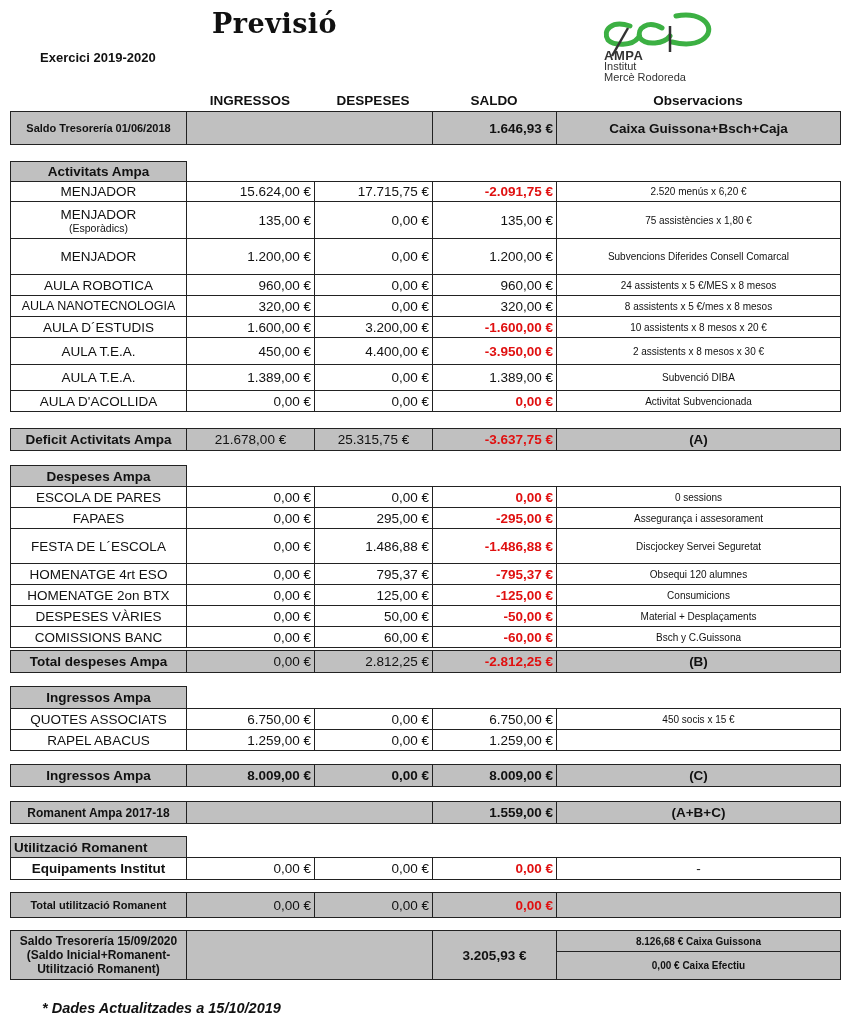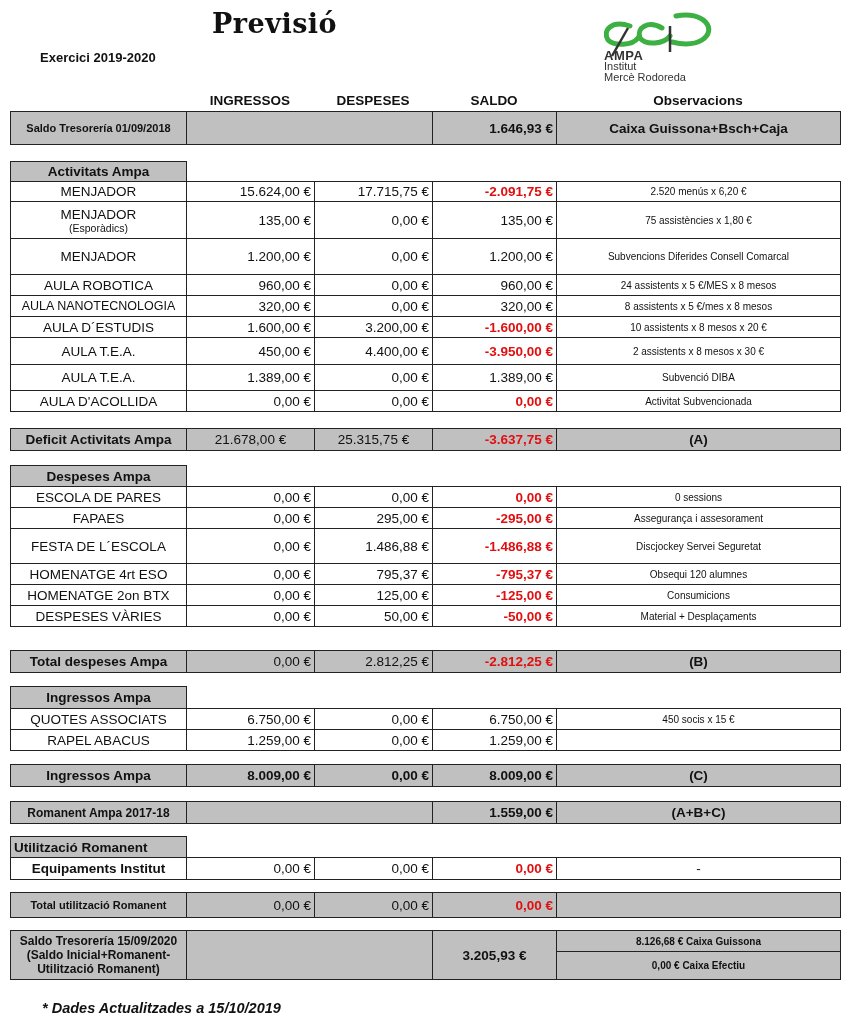--- a/index.html
+++ b/index.html
@@ -54,21 +54,21 @@
 <table style="top:111px;">
   <colgroup>
       <col class="c1">
       <col class="c2">
       <col class="c3">
       <col class="c4">
       <col class="c5">
     </colgroup>
   <tbody>
       <tr style="height:33px;">
-    <td class="grey lbl bold" style="font-size:11px;">Saldo  Tresorería 01/09/2018</td>
+    <td class="grey lbl bold" style="font-size:11px;">Saldo  Tresorería 01/06/2018</td>
     <td class="grey" colspan="2"></td>
     <td class="grey num bold">1.646,93 €</td>
     <td class="grey lbl bold" style="font-size:13.5px;">Caixa Guissona+Bsch+Caja</td>
   </tr>
 </tbody>
   </table>
 
 <table style="top:161px;">
   <colgroup>
       <col class="c1">
@@ -237,20 +237,27 @@
         <td class="num">125,00 €</td>
         <td class="num neg">-125,00 €</td>
         <td class="obs">Consumicions</td>
       </tr>
       <tr style="height: 21px;">
         <td class="lbl">DESPESES VÀRIES</td>
         <td class="num">0,00 €</td>
         <td class="num">50,00 €</td>
         <td class="num neg">-50,00 €</td>
         <td class="obs">Material + Desplaçaments</td>
+      </tr>
+      <tr style="height: 21px;">
+        <td class="lbl">COMISSIONS BANC</td>
+        <td class="num">0,00 €</td>
+        <td class="num">60,00 €</td>
+        <td class="num neg">-60,00 €</td>
+        <td class="obs">Bsch y C.Guissona</td>
       </tr>
     </tbody>
 </table>
 
 <table style="top:650px;">
   <colgroup>
       <col class="c1">
       <col class="c2">
       <col class="c3">
       <col class="c4">

